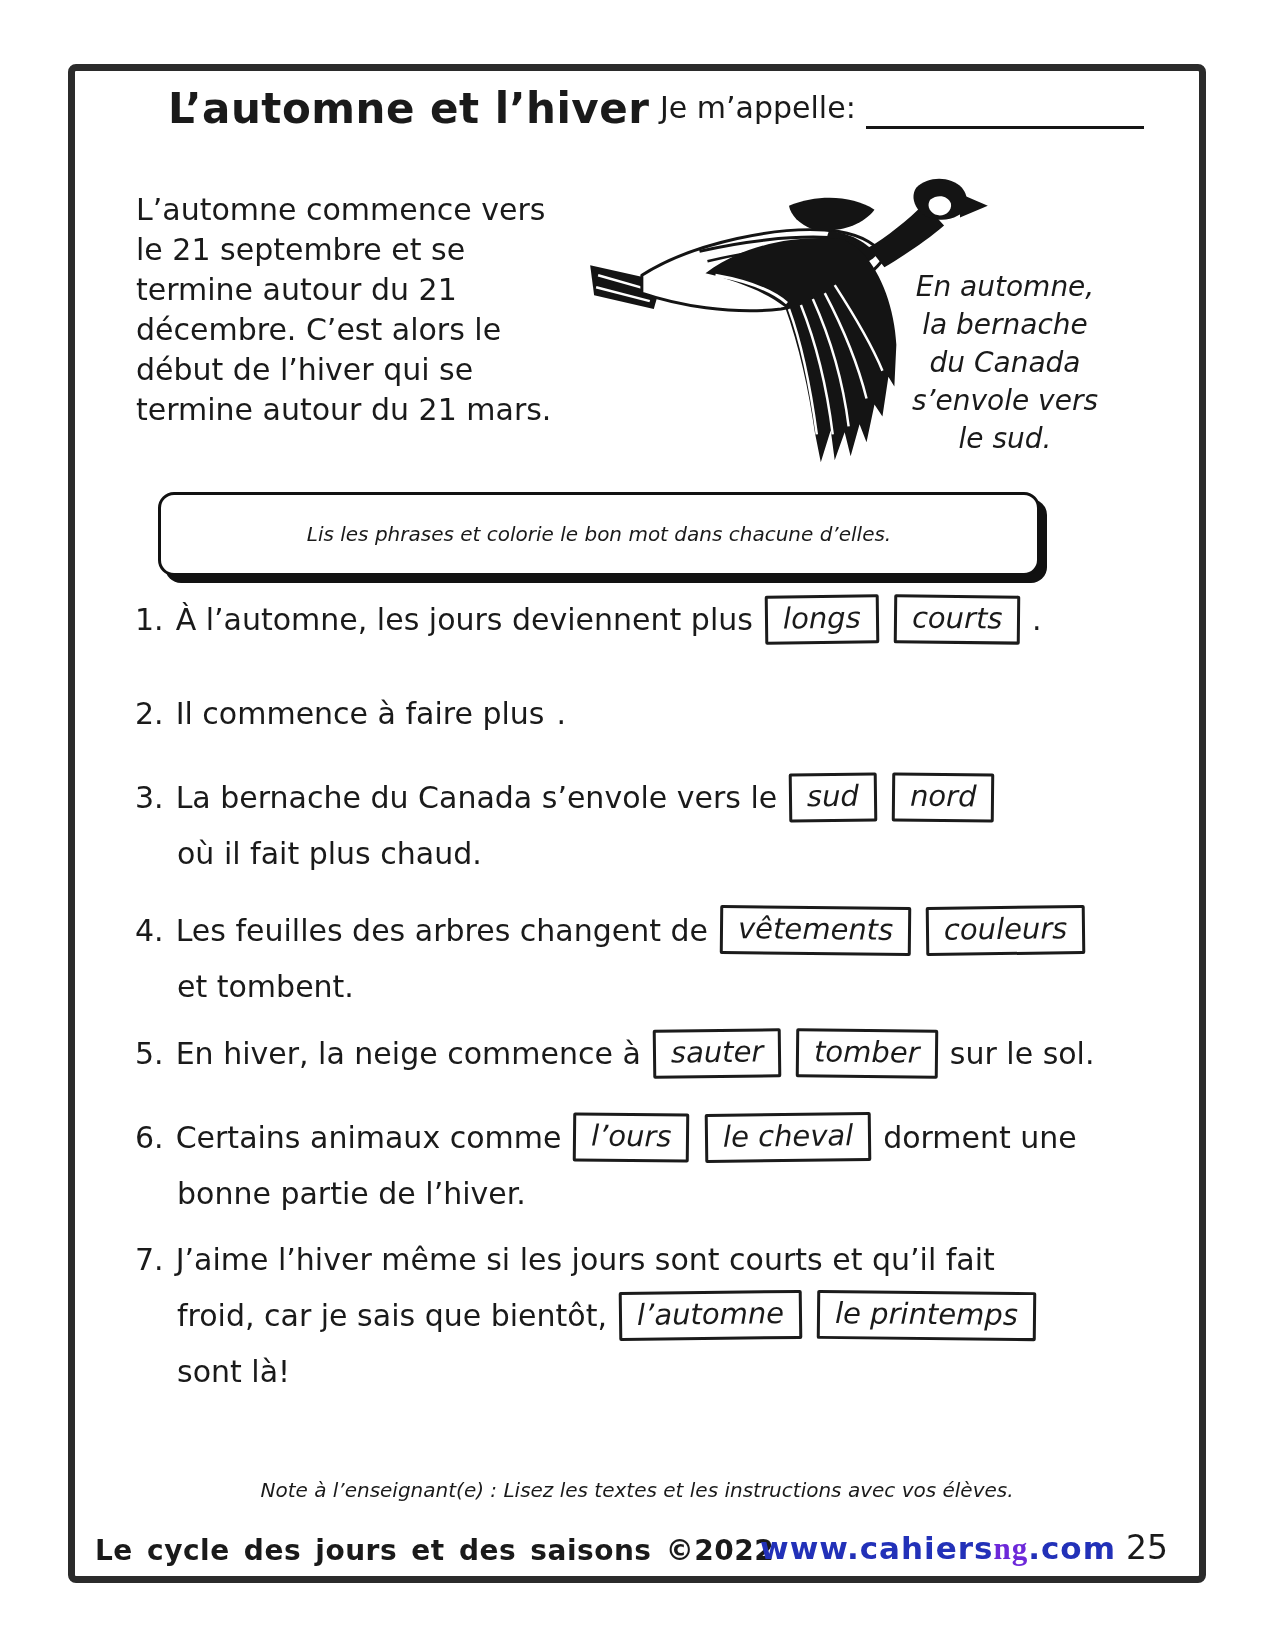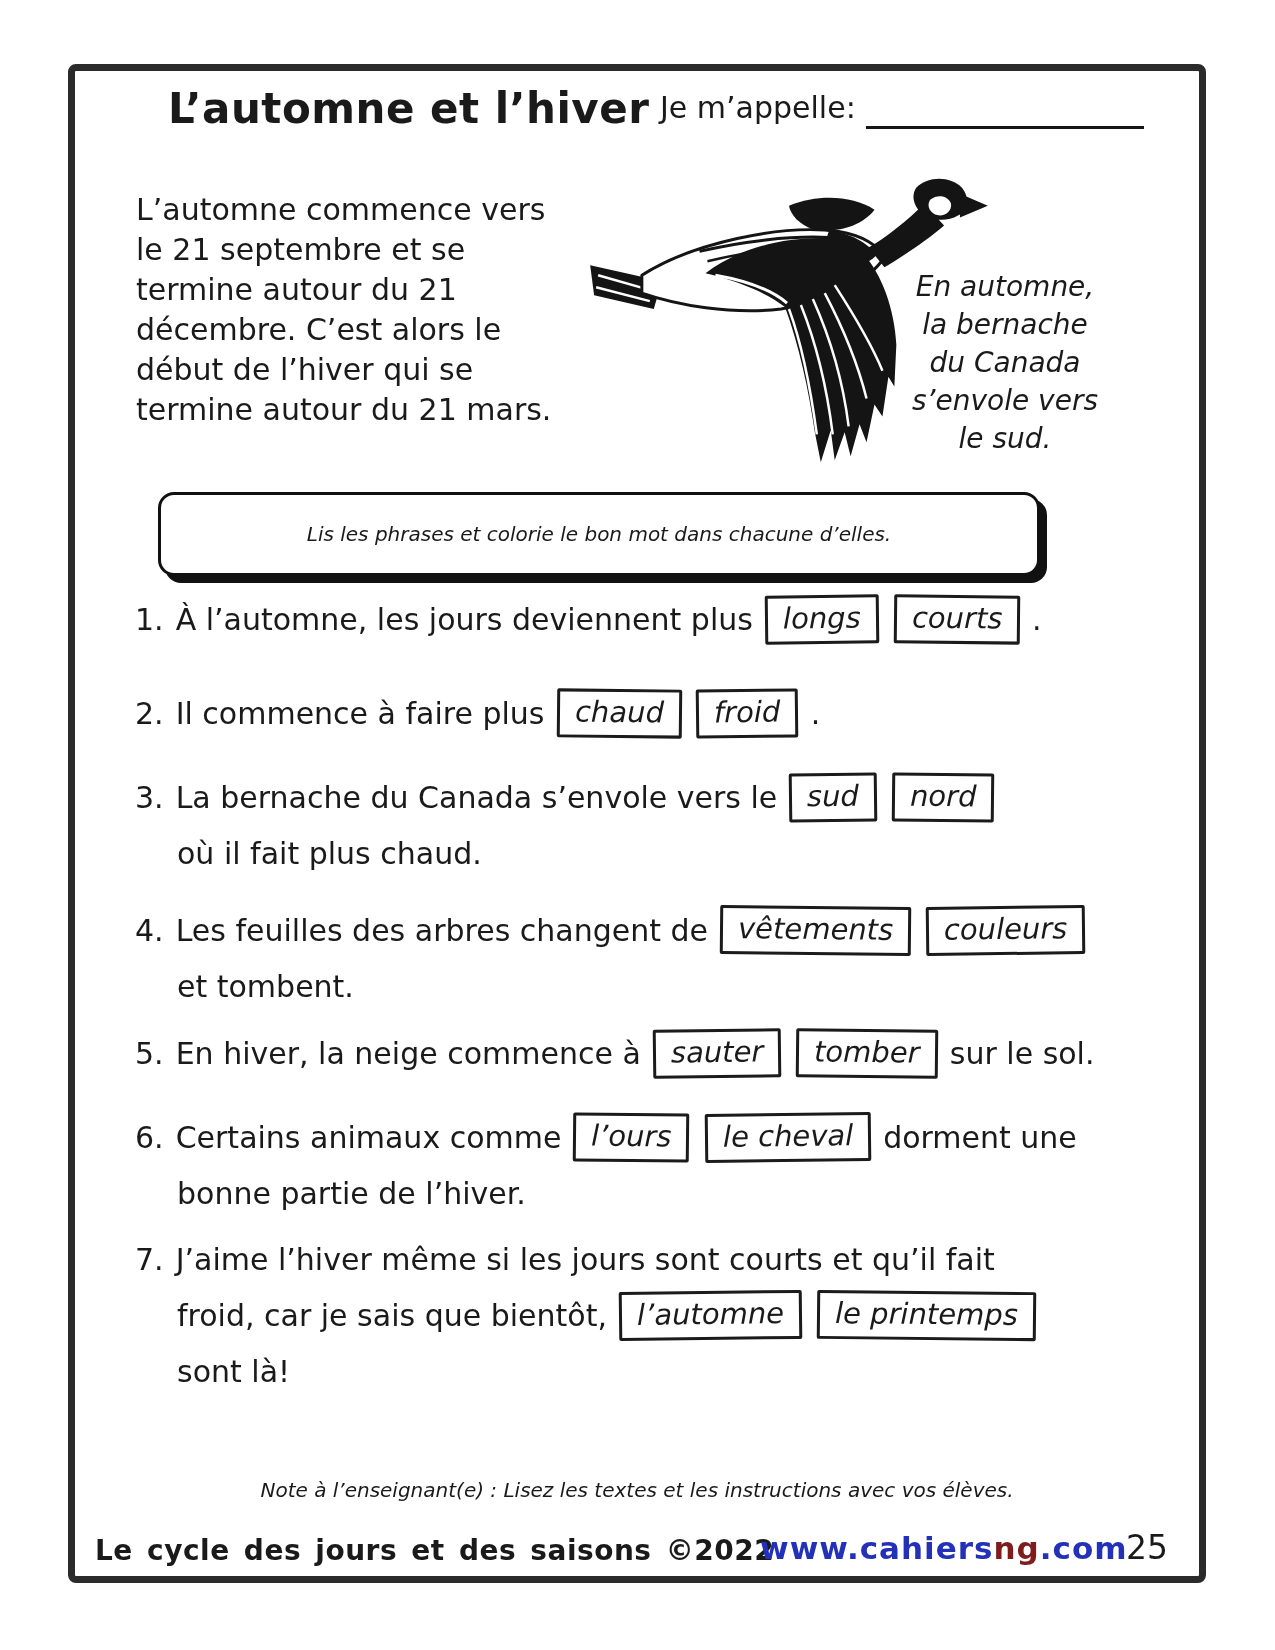--- a/index.html
+++ b/index.html
@@ -44,21 +44,21 @@
   .tilt-r{transform:rotate(0.6deg);}
   .note{
     position:absolute; left:68px; top:1478px; width:1138px; text-align:center;
     font-size:20px; font-style:italic; white-space:nowrap;
   }
   .footer-left{position:absolute; left:95px; top:1534px; font-size:28px; font-weight:bold;
     letter-spacing:.5px; word-spacing:4px; white-space:nowrap;}
   .footer-url{position:absolute; left:760px; top:1530px; font-size:31px; font-weight:bold;
     letter-spacing:1px; white-space:nowrap;}
   .footer-url .blue{color:#2231b8;}
-  .footer-url .black{color:#7f1d1d;}
+  .footer-url .black{color:#6d28d9;font-family:Liberation Serif, serif;}
   .footer-page{position:absolute; left:1126px; top:1528px; font-size:33px;text-align:center;}
 </style>
 </head>
 <body>
 
 <div class="sheet">
   <div class="frame"></div>
 
   <div class="title">L’automne et l’hiver</div>
 
@@ -125,24 +125,20 @@
         <span class="choice tilt-r">courts</span>
       </span>
       <span>.</span>
     </div>
   </div>
 
   <div class="ex" style="top:686px;">
     <div class="ex-row">
       <span>2.</span>
       <span>Il commence à faire plus</span>
-      <span class="pair">
-        <span class="choice tilt-r">chaud</span>
-        <span class="choice tilt-l">froid</span>
-      </span>
       <span>.</span>
     </div>
   </div>
 
   <div class="ex" style="top:770px;">
     <div class="ex-row">
       <span>3.</span>
       <span>La bernache du Canada s’envole vers le</span>
       <span class="pair">
         <span class="choice tilt-l">sud</span>

